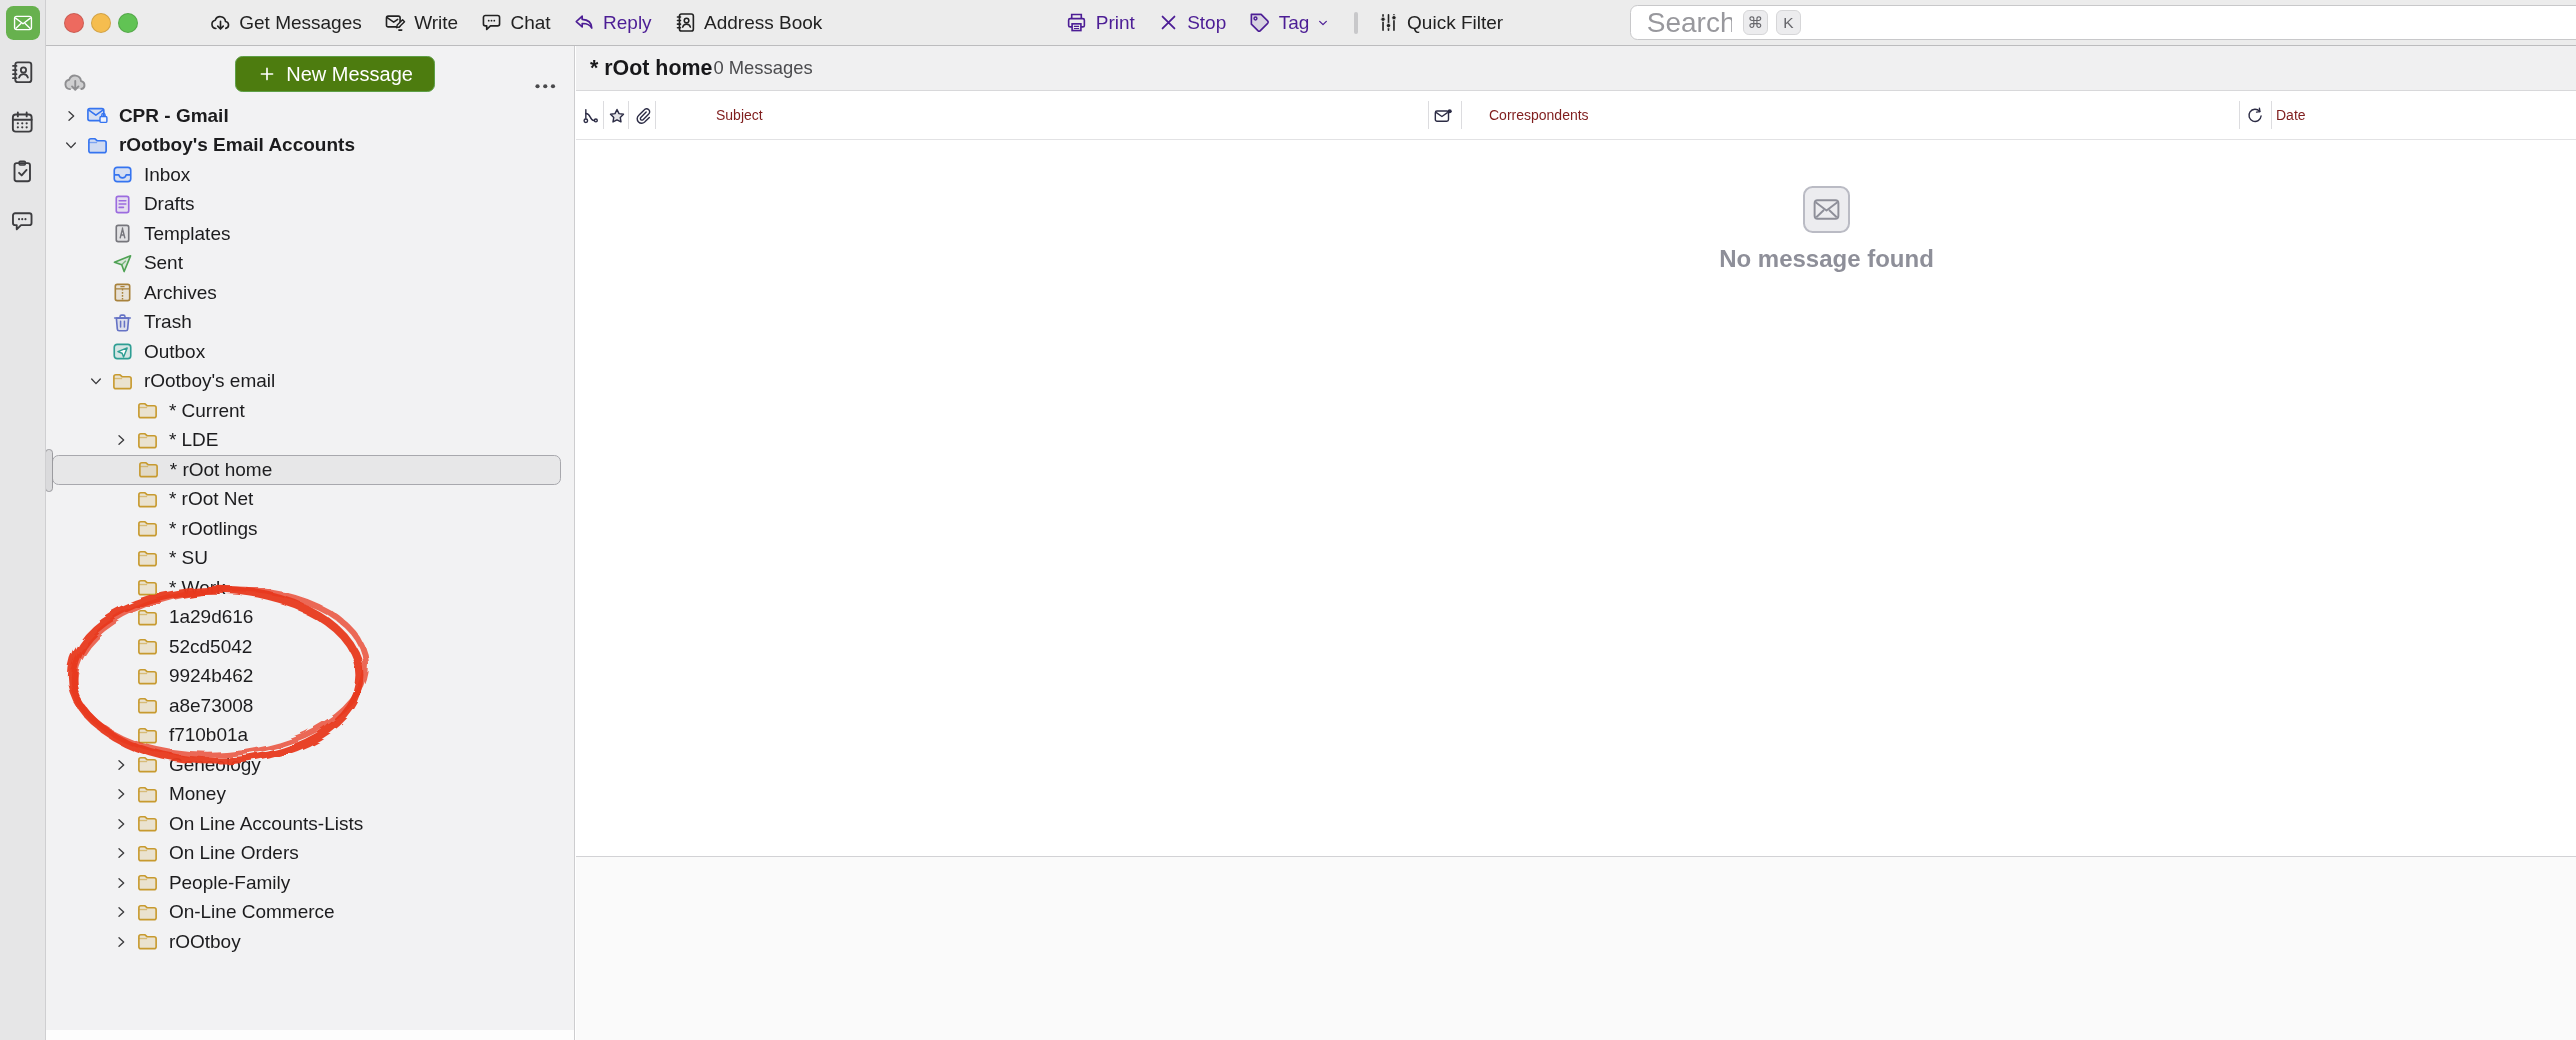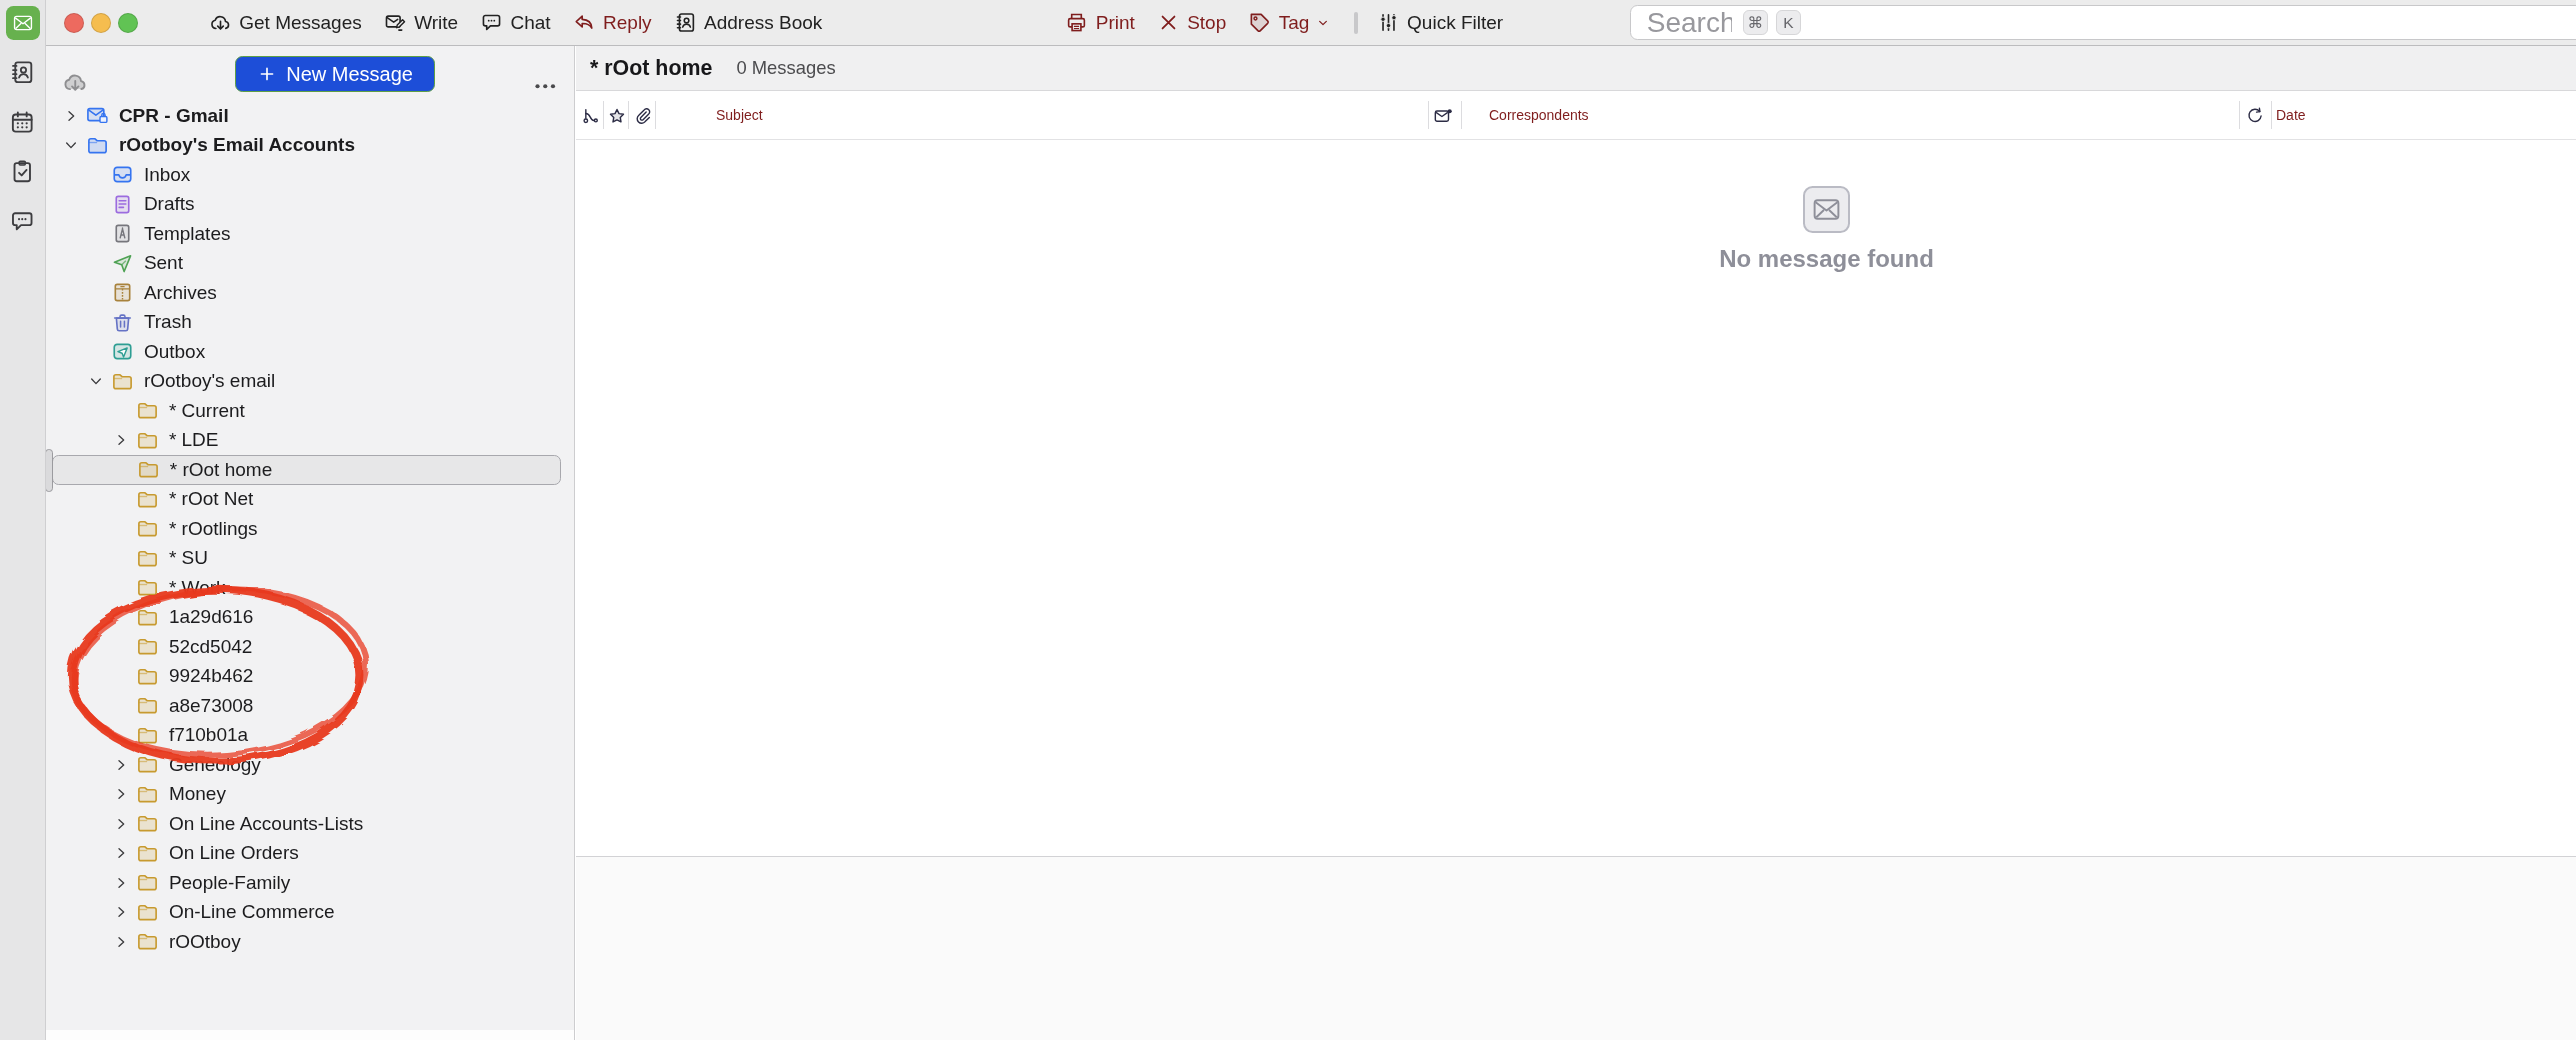--- a/index.html
+++ b/index.html
@@ -30,21 +30,21 @@
     display:flex; align-items:center; z-index:2;
   }
   #traffic { display:flex; margin-left:17.7px; margin-right:63px; }
   .tl { width:20px; height:20px; border-radius:50%; margin-right:7.4px;
     border:0.7px solid rgba(0,0,0,.14); }
   .tl.red { background:#ed6a5f; } .tl.yellow { background:#f5bd4f; } .tl.green { background:#61c354; }
   .tb-btn { display:flex; align-items:center; gap:7.4px; background:none; border:none;
     font:inherit; font-size:19px; color:#222; margin-right:22px; padding:0; white-space:nowrap; }
   .tb-btn .tb-ic { width:23px; height:23px; }
   .tb-btn .tb-caret { width:16px; height:16px; margin-left:-2.2px; }
-  .tb-btn.disabled { color:#7f1d1d; }
+  .tb-btn.disabled { color:#4c1d95; }
   .tb-btn.gap-left { margin-left:221px; }
   .tb-sep { width:3.7px; height:22px; border-radius:2.2px; background:#c8c8ca; margin:0 19px 0 1.5px; }
   #searchbox {
     position:absolute; top:5.2px; right:-11.8px; width:958px; height:35px;
     background:#fff; border:0.7px solid #c8c8ca; border-radius:7.4px;
     display:flex; align-items:center; padding-left:16px;
   }
   #searchbox input { border:none; outline:none; background:transparent;
     font:inherit; font-size:28px; color:#4d7c0f; width:85px; }
   #searchbox input::placeholder { color:#98989d; }
@@ -56,21 +56,21 @@
   
   #folderpane {
     position:absolute; left:46px; top:46px; width:529px; bottom:0;
     background:#f2f2f3; border-right:0.7px solid #cdcdcf;
   }
   #fp-cloud { position:absolute; left:15.5px; top:23px; width:26.5px; height:26.5px; color:#8e8e90;
     background:none; border:none; padding:0; }
   #new-message {
     position:absolute; left:189px; top:10.3px; height:36px; padding:0 20.6px;
     display:flex; align-items:center; gap:9.6px;
-    background:#1d4ed8; border:0.7px solid #5e9f46; border-radius:7.4px;
+    background:#4d7c0f; border:0.7px solid #5e9f46; border-radius:7.4px;
     color:#fff; font:inherit; font-size:20px; font-weight:400;
   }
   #new-message svg { width:20px; height:20px; }
   #fp-more { position:absolute; left:486px; top:26.5px; width:26.5px; height:26.5px;
     color:#4a4a4c; background:none; border:none; padding:0; }
   #folder-rows { position:absolute; top:55px; left:0; right:1px; }
   .frow { height:29.5px; display:flex; align-items:center; font-size:19px; color:#1c1c1e; }
   .frow.lv0 { padding-left:16px; } .frow.lv1 { padding-left:41px; } .frow.lv2 { padding-left:66px; }
   .frow.bold .flabel { font-weight:700; }
   .chev { width:17.7px; height:17.7px; flex:0 0 17.7px; margin-right:6.6px; color:#3c3c3e;
@@ -99,21 +99,21 @@
   
   #annotation { position:absolute; left:41px; top:564px; width:368px; height:236px;
     z-index:6; pointer-events:none; }
 
   
   #msgpane { position:absolute; left:576px; top:46px; right:0; bottom:0; background:#fff; }
   #msg-titlebar { position:absolute; left:0; right:0; top:0; height:45px;
     background:#f0f0f1; border-bottom:0.7px solid #d8d8da;
     display:flex; align-items:center; padding-left:14px; }
   #msg-title { font-size:21.4px; font-weight:700; color:#17171a; white-space:pre; }
-  #msg-count { font-size:18.4px; color:#4c4c4f; margin-left:24px; }
+  #msg-count { font-size:18.4px; color:#4c4c4f; margin-left:1px; }
   #colheader { position:absolute; left:0; right:0; top:45px; height:49px;
     background:#fff; border-bottom:0.7px solid #e2e2e4; }
   .ch-ic { position:absolute; top:14.7px; width:20px; height:20px; color:#2c2c45; }
   .ch-sep { position:absolute; top:9.6px; bottom:9.6px; width:0.7px; background:#dcdcdf; }
   .ch-label { position:absolute; top:50%; transform:translateY(-50%);
     font-size:14px; color:#7f1d1d; white-space:nowrap; }
   #empty-state { position:absolute; left:1103px; top:140px; width:295px; text-align:center; }
   #empty-icon { display:inline-flex; align-items:center; justify-content:center;
     width:47px; height:47px; background:#ececef; border:2.2px solid #babbc4; border-radius:9.6px;
     color:#8e8f99; }

